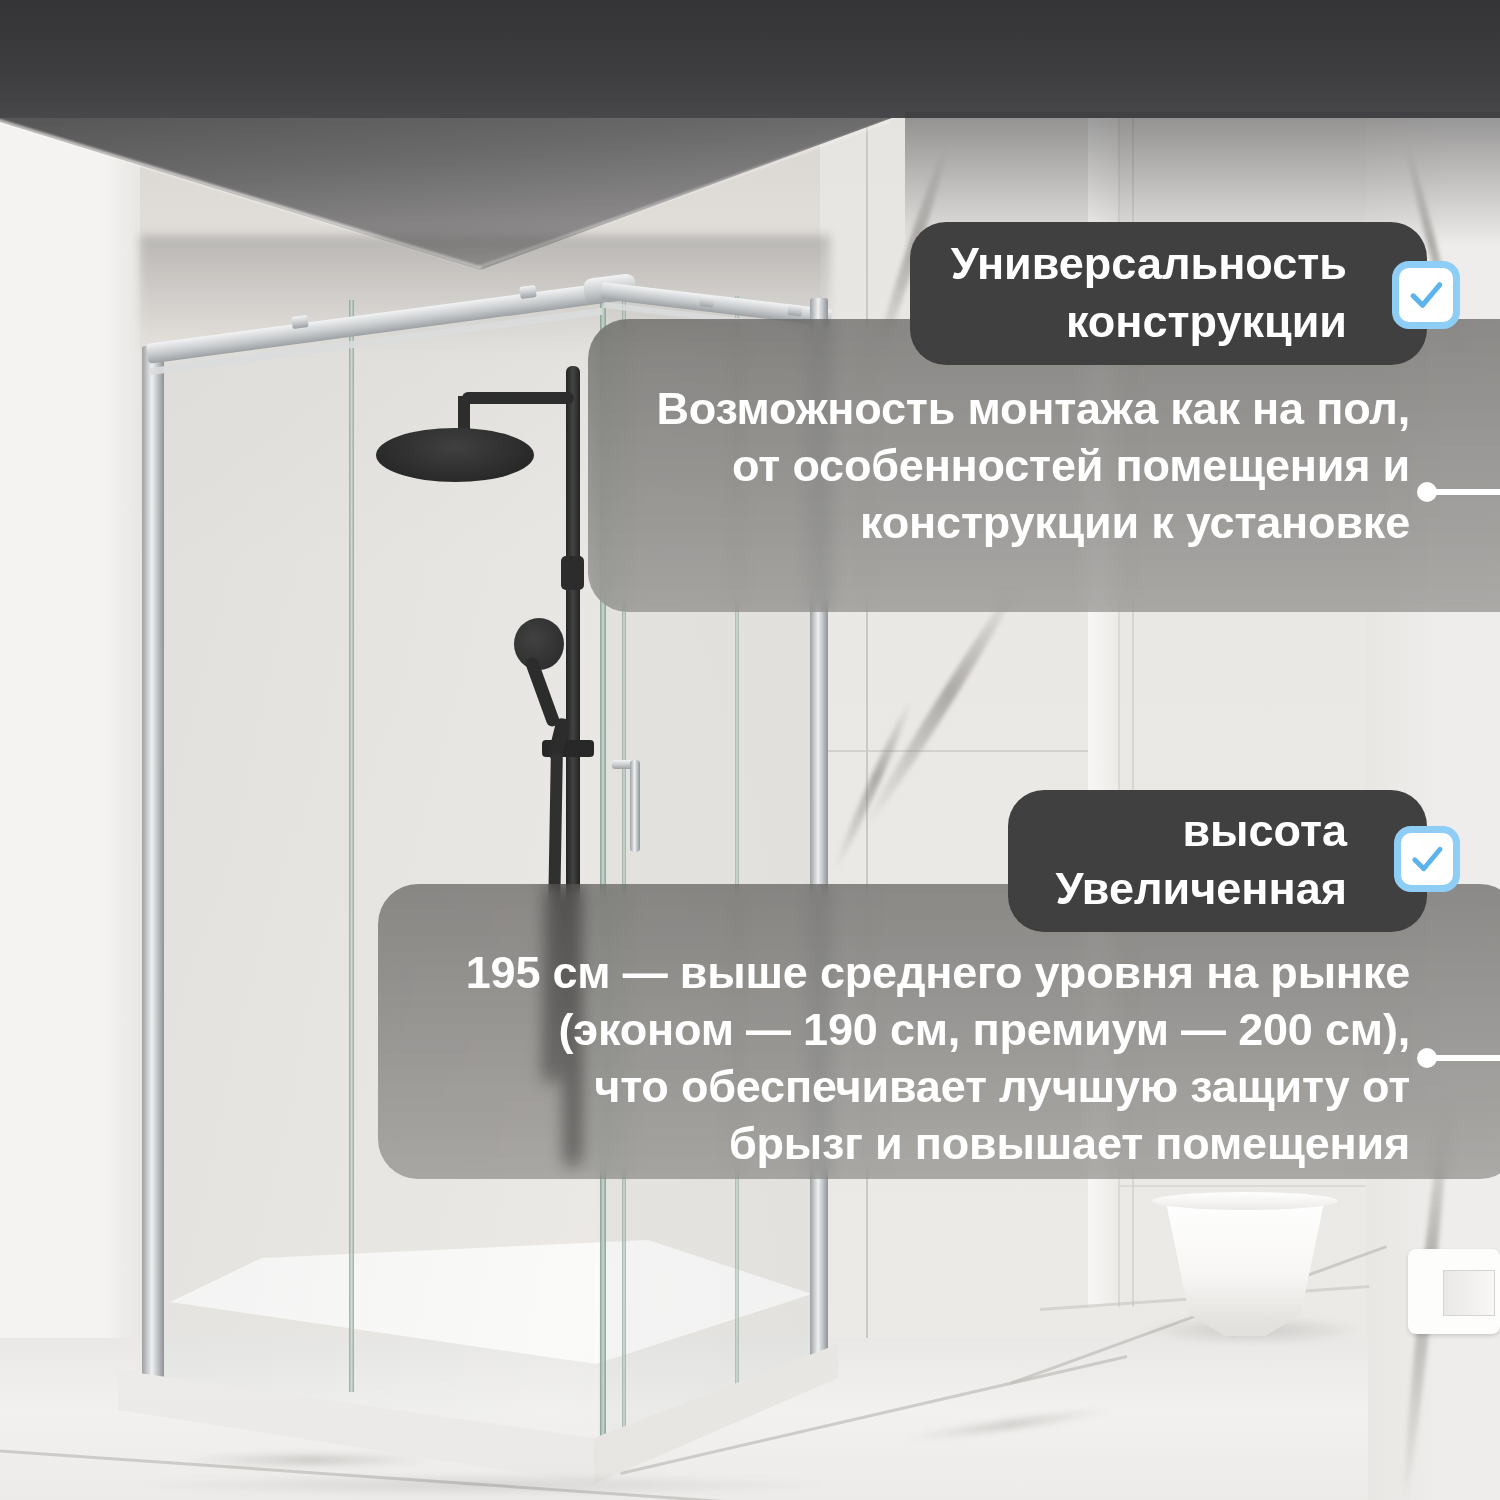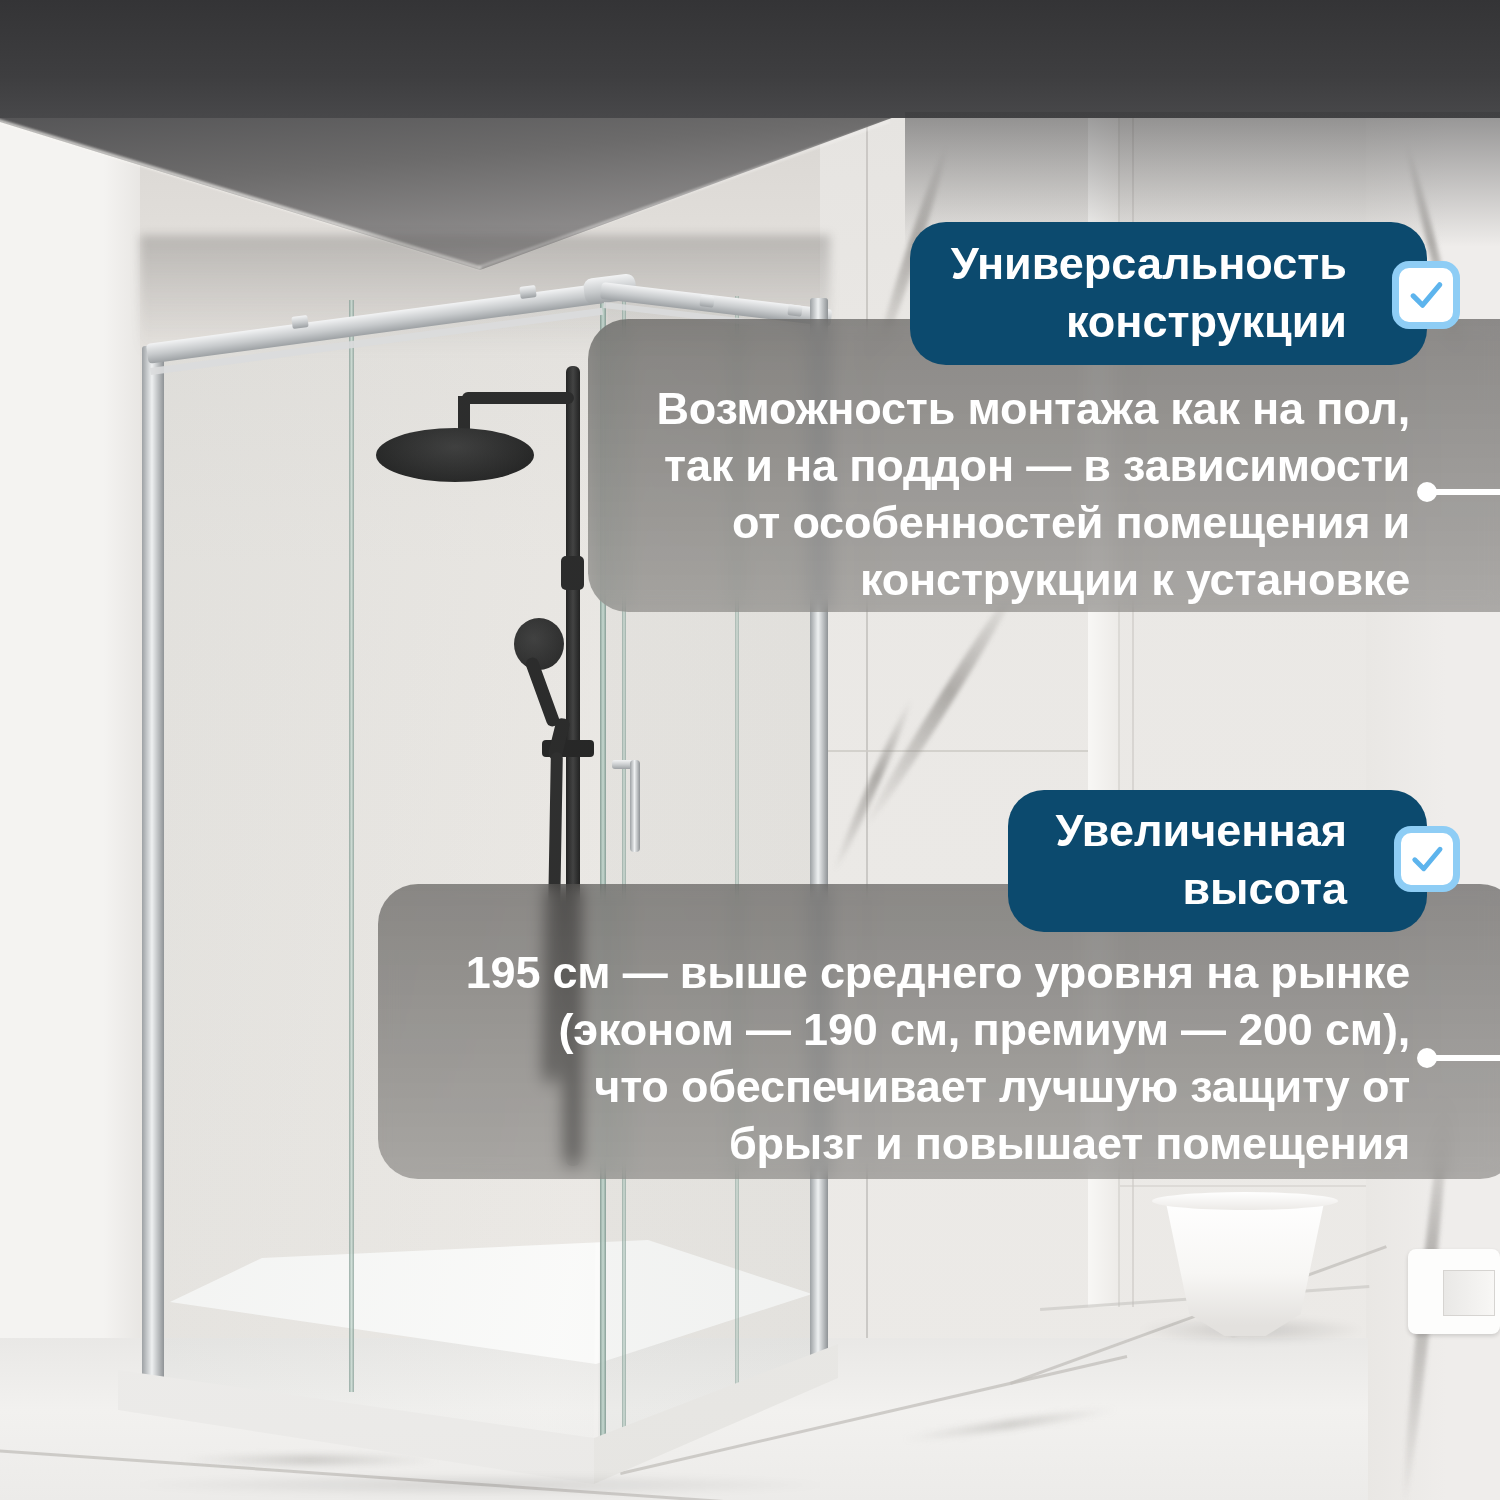--- a/index.html
+++ b/index.html
@@ -40,21 +40,21 @@
   .glass-edge{background:linear-gradient(90deg,#7e978f,#c2d6cd 50%,#7e978f);}
   .glass-front{left:0;top:0;width:1500px;height:1500px;clip-path:polygon(164px 352px,602px 291px,594px 1444px,154px 1390px);background:linear-gradient(100deg,rgba(168,176,173,.18),rgba(236,239,237,.10) 45%,rgba(148,156,153,.16));}
   .glass-right{left:0;top:0;width:1500px;height:1500px;clip-path:polygon(608px 291px,818px 312px,824px 1360px,598px 1444px);background:linear-gradient(260deg,rgba(158,166,163,.20),rgba(226,229,227,.10));}
   .tray-front{left:0;top:0;width:1500px;height:1500px;clip-path:polygon(118px 1370px,594px 1438px,594px 1484px,118px 1410px);background:linear-gradient(180deg,#fdfdfc,#eae9e7);}
   .tray-right{left:0;top:0;width:1500px;height:1500px;clip-path:polygon(594px 1438px,838px 1344px,838px 1378px,594px 1484px);background:linear-gradient(180deg,#f6f5f3,#e6e5e2);}
   .tray-shadow{left:120px;top:1474px;width:720px;height:22px;background:radial-gradient(ellipse at center,rgba(0,0,0,.10),rgba(0,0,0,0) 70%);filter:blur(3px);}
   .blackpart{background:#151515;}
 
   
   .overlay-panel{background:linear-gradient(180deg,rgba(68,66,64,.58),rgba(104,102,99,.50));backdrop-filter:blur(9px);-webkit-backdrop-filter:blur(9px);border-radius:40px;}
-  .badge{background:#0c4a6e;border-radius:36px;color:#fff;font-weight:700;font-size:45px;line-height:58px;text-align:right;box-sizing:border-box;}
+  .badge{background:#404040;border-radius:36px;color:#fff;font-weight:700;font-size:45px;line-height:58px;text-align:right;box-sizing:border-box;}
   .check-box{width:68px;height:68px;border:7px solid #8ecdf5;border-radius:17px;background:#ffffff;box-sizing:border-box;display:flex;align-items:center;justify-content:center;}
   .para{color:#ffffff;font-weight:700;font-size:45px;line-height:57px;text-align:right;letter-spacing:-0.2px;}
   .callout-dot{width:20px;height:20px;border-radius:50%;background:#ffffff;}
   .callout-line{height:6px;background:#ffffff;}
 </style>
 </head>
 <body>
 
 <div class="stage">
 
@@ -138,21 +138,20 @@
 
     <div class="abs tray-front"></div>
     <div class="abs tray-right"></div>
     <div class="abs tray-shadow"></div>
   </div>
 
   <div class="abs overlay-panel" style="left:588px;top:319px;width:952px;height:293px;"></div>
 
   <div class="abs para" style="left:520px;top:380px;width:890px;">
     <div>Возможность монтажа как на пол,</div>
-    <div>так и на поддон — в зависимости</div>
     <div>от особенностей помещения и</div>
     <div>конструкции к установке</div>
   </div>
 
   <div class="abs badge" style="left:910px;top:222px;width:517px;height:143px;padding:13px 80px 0 0;">
     <div>Универсальность</div>
     <div>конструкции</div>
   </div>
   <div class="abs check-box" style="left:1392px;top:261px;">
     <svg width="46" height="46" viewBox="0 0 54 54">
@@ -165,22 +164,22 @@
   <div class="abs overlay-panel" style="left:378px;top:884px;width:1142px;height:295px;"></div>
 
   <div class="abs para" style="left:360px;top:944px;width:1050px;">
     <div>195 см — выше среднего уровня на рынке</div>
     <div>(эконом — 190 см, премиум — 200 см),</div>
     <div>что обеспечивает лучшую защиту от</div>
     <div>брызг и повышает помещения</div>
   </div>
 
   <div class="abs badge" style="left:1008px;top:790px;width:419px;height:142px;padding:12px 80px 0 0;">
+    <div>высота</div>
     <div>Увеличенная</div>
-    <div>высота</div>
   </div>
   <div class="abs check-box" style="left:1394px;top:826px;width:66px;height:66px;">
     <svg width="44" height="44" viewBox="0 0 54 54">
       <path d="M12 28 L23 39 L43 15" fill="none" stroke="#5db4ed" stroke-width="6" stroke-linecap="round" stroke-linejoin="round"></path>
     </svg>
   </div>
   <div class="abs callout-dot" style="left:1417px;top:1048px;"></div>
   <div class="abs callout-line" style="left:1434px;top:1055px;width:66px;"></div>
 
 </div>

